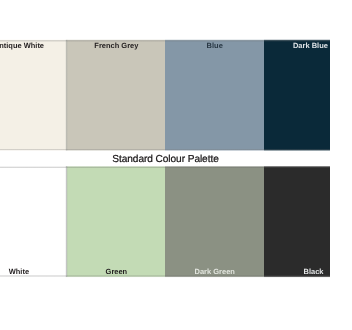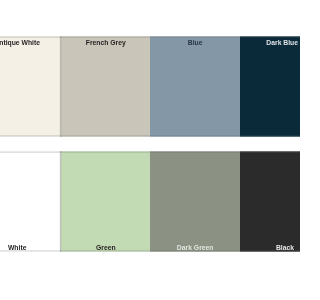--- a/index.html
+++ b/index.html
@@ -43,20 +43,21 @@
         <div class="sw" style="left: 158px; width: 90px; background: rgb(132, 151, 167);"></div>
         <div class="sw" style="left: 248px; width: 68px; background: rgb(10, 41, 57);"></div>
         <div class="edge top"></div>
         <div class="edge bot"></div>
         <div class="vsep" style="left: 66.9px;"></div>
         <div class="swlabel" style="left: 25.2px; color: rgb(35, 31, 32);">Antique White</div>
         <div class="swlabel" style="left: 113.8px; color: rgb(35, 31, 32);">French Grey</div>
         <div class="swlabel" style="left: 203.2px; color: rgb(41, 56, 69);">Blue</div>
         <div class="swlabel" style="left: 290.2px; color: rgb(223, 227, 230);">Dark Blue</div>
       </div>
+    <div class="title">Standard Colour Palette</div>
     <div class="row r2">
         <div class="sw" style="left: 0px; width: 69px; background: rgb(255, 255, 255);"></div>
         <div class="sw" style="left: 69px; width: 89px; background: rgb(195, 219, 181);"></div>
         <div class="sw" style="left: 158px; width: 90px; background: rgb(139, 145, 131);"></div>
         <div class="sw" style="left: 248px; width: 68px; background: rgb(43, 43, 43);"></div>
         <div class="edge top"></div>
         <div class="edge bot"></div>
         <div class="vsep" style="left: 66.9px;"></div>
         <div class="swlabel" style="left: 25.2px; color: rgb(35, 31, 32);">White</div>
         <div class="swlabel" style="left: 113.8px; color: rgb(35, 31, 32);">Green</div>

